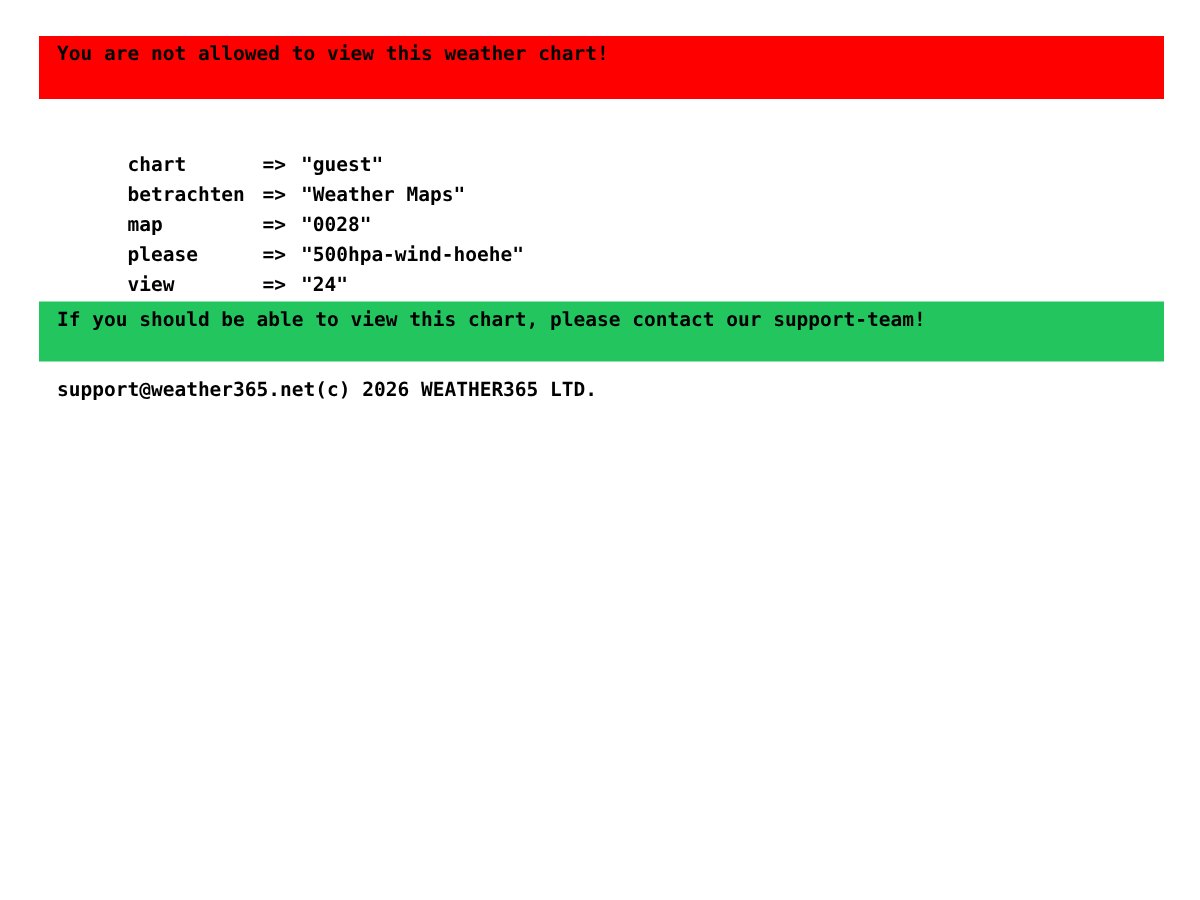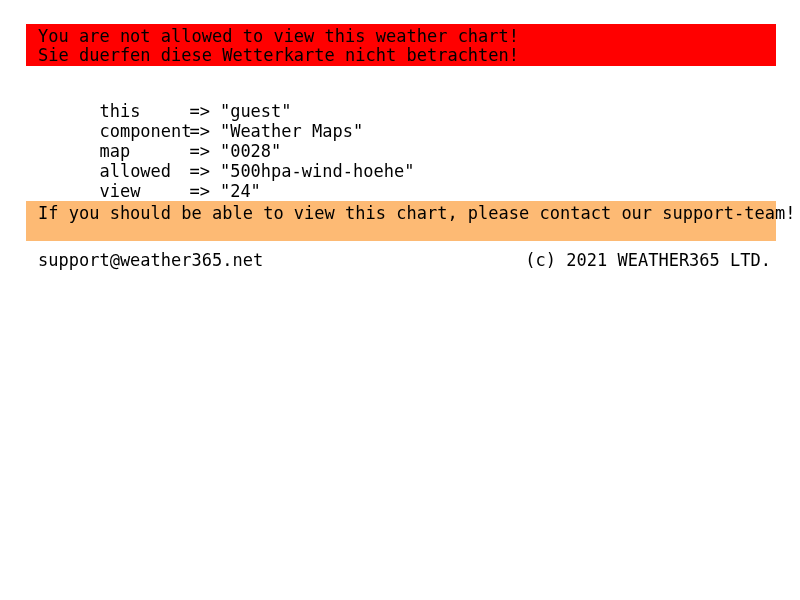--- a/index.html
+++ b/index.html
@@ -6,22 +6,22 @@
     margin: 0;
     padding: 0;
     background: #ffffff;
   }
   #page {
     position: relative;
     width: 800px;
     height: 445px;
     background: #ffffff;
     font-family: "DejaVu Sans Mono", "Liberation Mono", monospace;
-    font-weight: normal;
-    font-size: 17px;
+    font-weight: bold;
+    font-size: 13px;
     color: #000000;
     overflow: hidden;
   }
   .banner {
     position: absolute;
     left: 26px;
     width: 750px;
     box-sizing: border-box;
     padding: 3px 0 0 12px;
     line-height: 19px;
@@ -54,55 +54,53 @@
     margin-right: 10px;
   }
   .footer {
     position: absolute;
     left: 26px;
     top: 251px;
     width: 750px;
     box-sizing: border-box;
     padding: 0 5px 0 12px;
     display: flex;
-    justify-content: space-between;
     line-height: 19px;
     white-space: nowrap;
   }
 </style>
 </head>
 <body>
 
 <div id="page">
 
   <div class="banner banner-error" style="background-color: rgb(255, 0, 0);">
     <div>You are not allowed to view this weather chart!</div>
-    <div>Sie duerfen diese Wetterkarte nicht betrachten!</div>
   </div>
 
   <div class="params">
     <div class="param-row">
-      <span class="param-key">this</span><span class="param-arrow">=&gt;</span><span class="param-value">"guest"</span>
+      <span class="param-key">chart</span><span class="param-arrow">=&gt;</span><span class="param-value">"guest"</span>
     </div>
     <div class="param-row">
-      <span class="param-key">component</span><span class="param-arrow">=&gt;</span><span class="param-value">"Weather Maps"</span>
+      <span class="param-key">betrachten</span><span class="param-arrow">=&gt;</span><span class="param-value">"Weather Maps"</span>
     </div>
     <div class="param-row">
       <span class="param-key">map</span><span class="param-arrow">=&gt;</span><span class="param-value">"0028"</span>
     </div>
     <div class="param-row">
-      <span class="param-key">allowed</span><span class="param-arrow">=&gt;</span><span class="param-value">"500hpa-wind-hoehe"</span>
+      <span class="param-key">please</span><span class="param-arrow">=&gt;</span><span class="param-value">"500hpa-wind-hoehe"</span>
     </div>
     <div class="param-row">
       <span class="param-key">view</span><span class="param-arrow">=&gt;</span><span class="param-value">"24"</span>
     </div>
   </div>
 
-  <div class="banner banner-support" style="background-color: #fdba74;">
+  <div class="banner banner-support" style="background-color: #22c55e;">
     <div>If you should be able to view this chart, please contact our support-team!</div>
   </div>
 
   <div class="footer">
     <span>support@weather365.net</span>
-    <span>(c) 2021 WEATHER365 LTD.</span>
+    <span>(c) 2026 WEATHER365 LTD.</span>
   </div>
 
 </div>
 
 </body></html>

